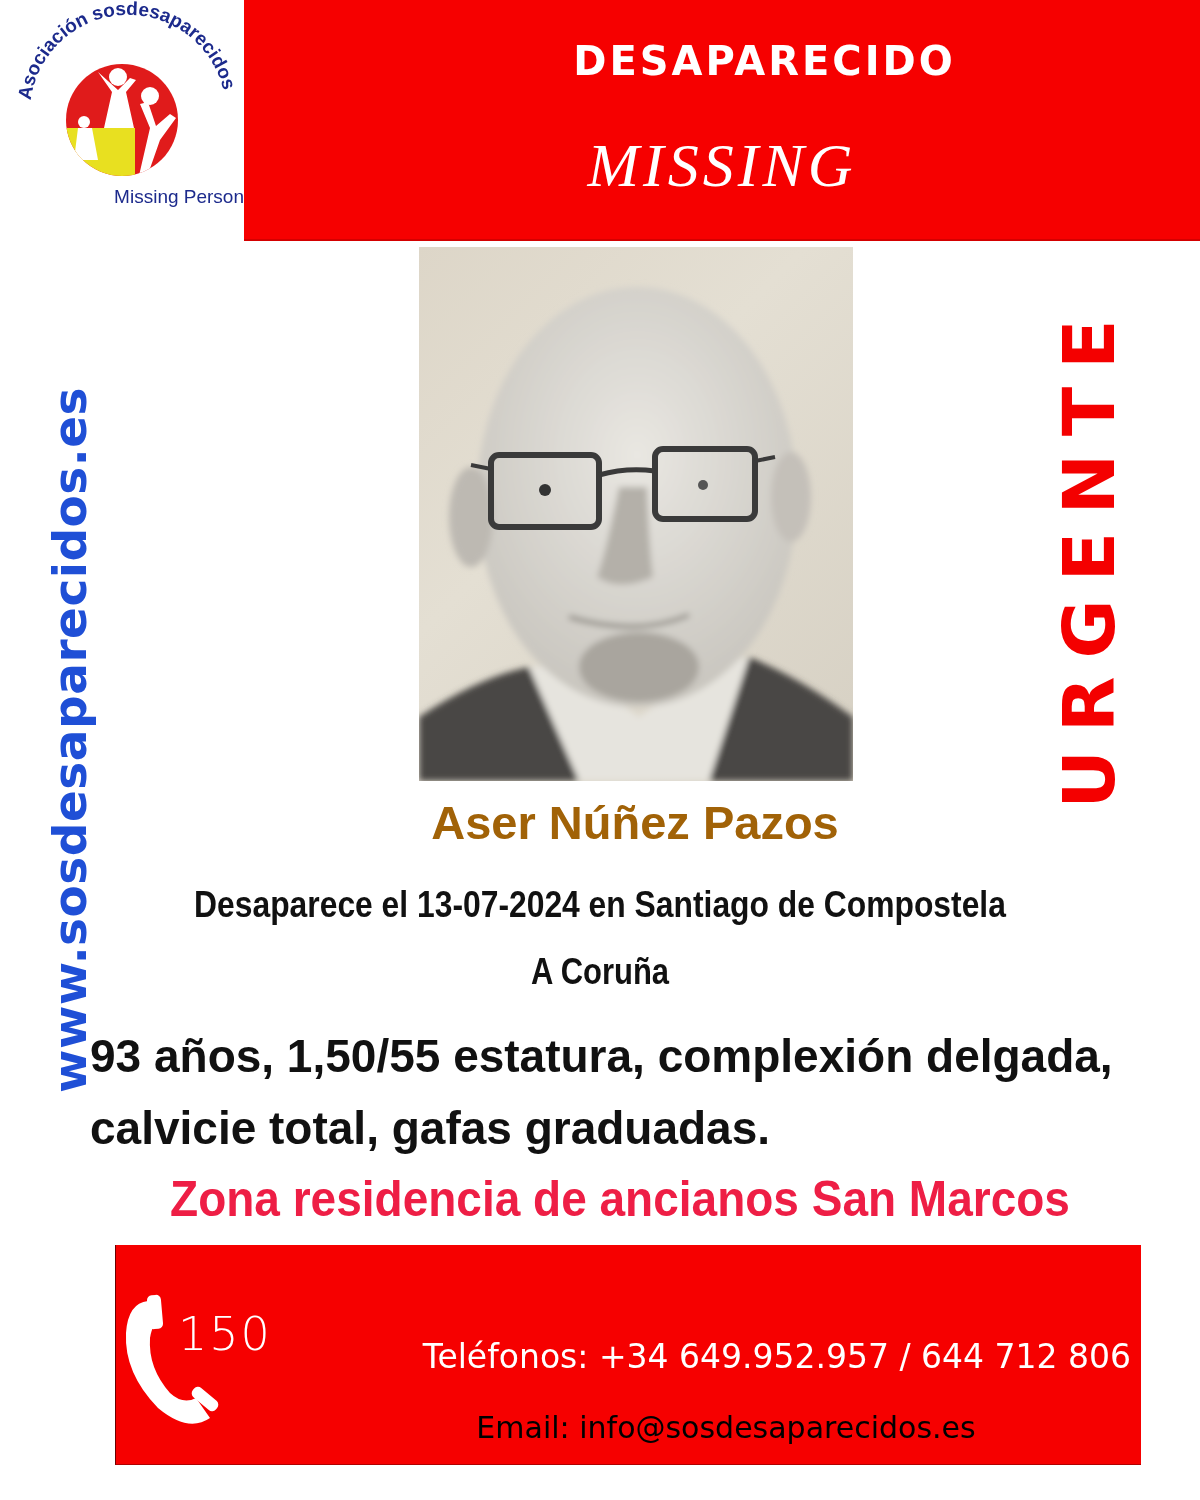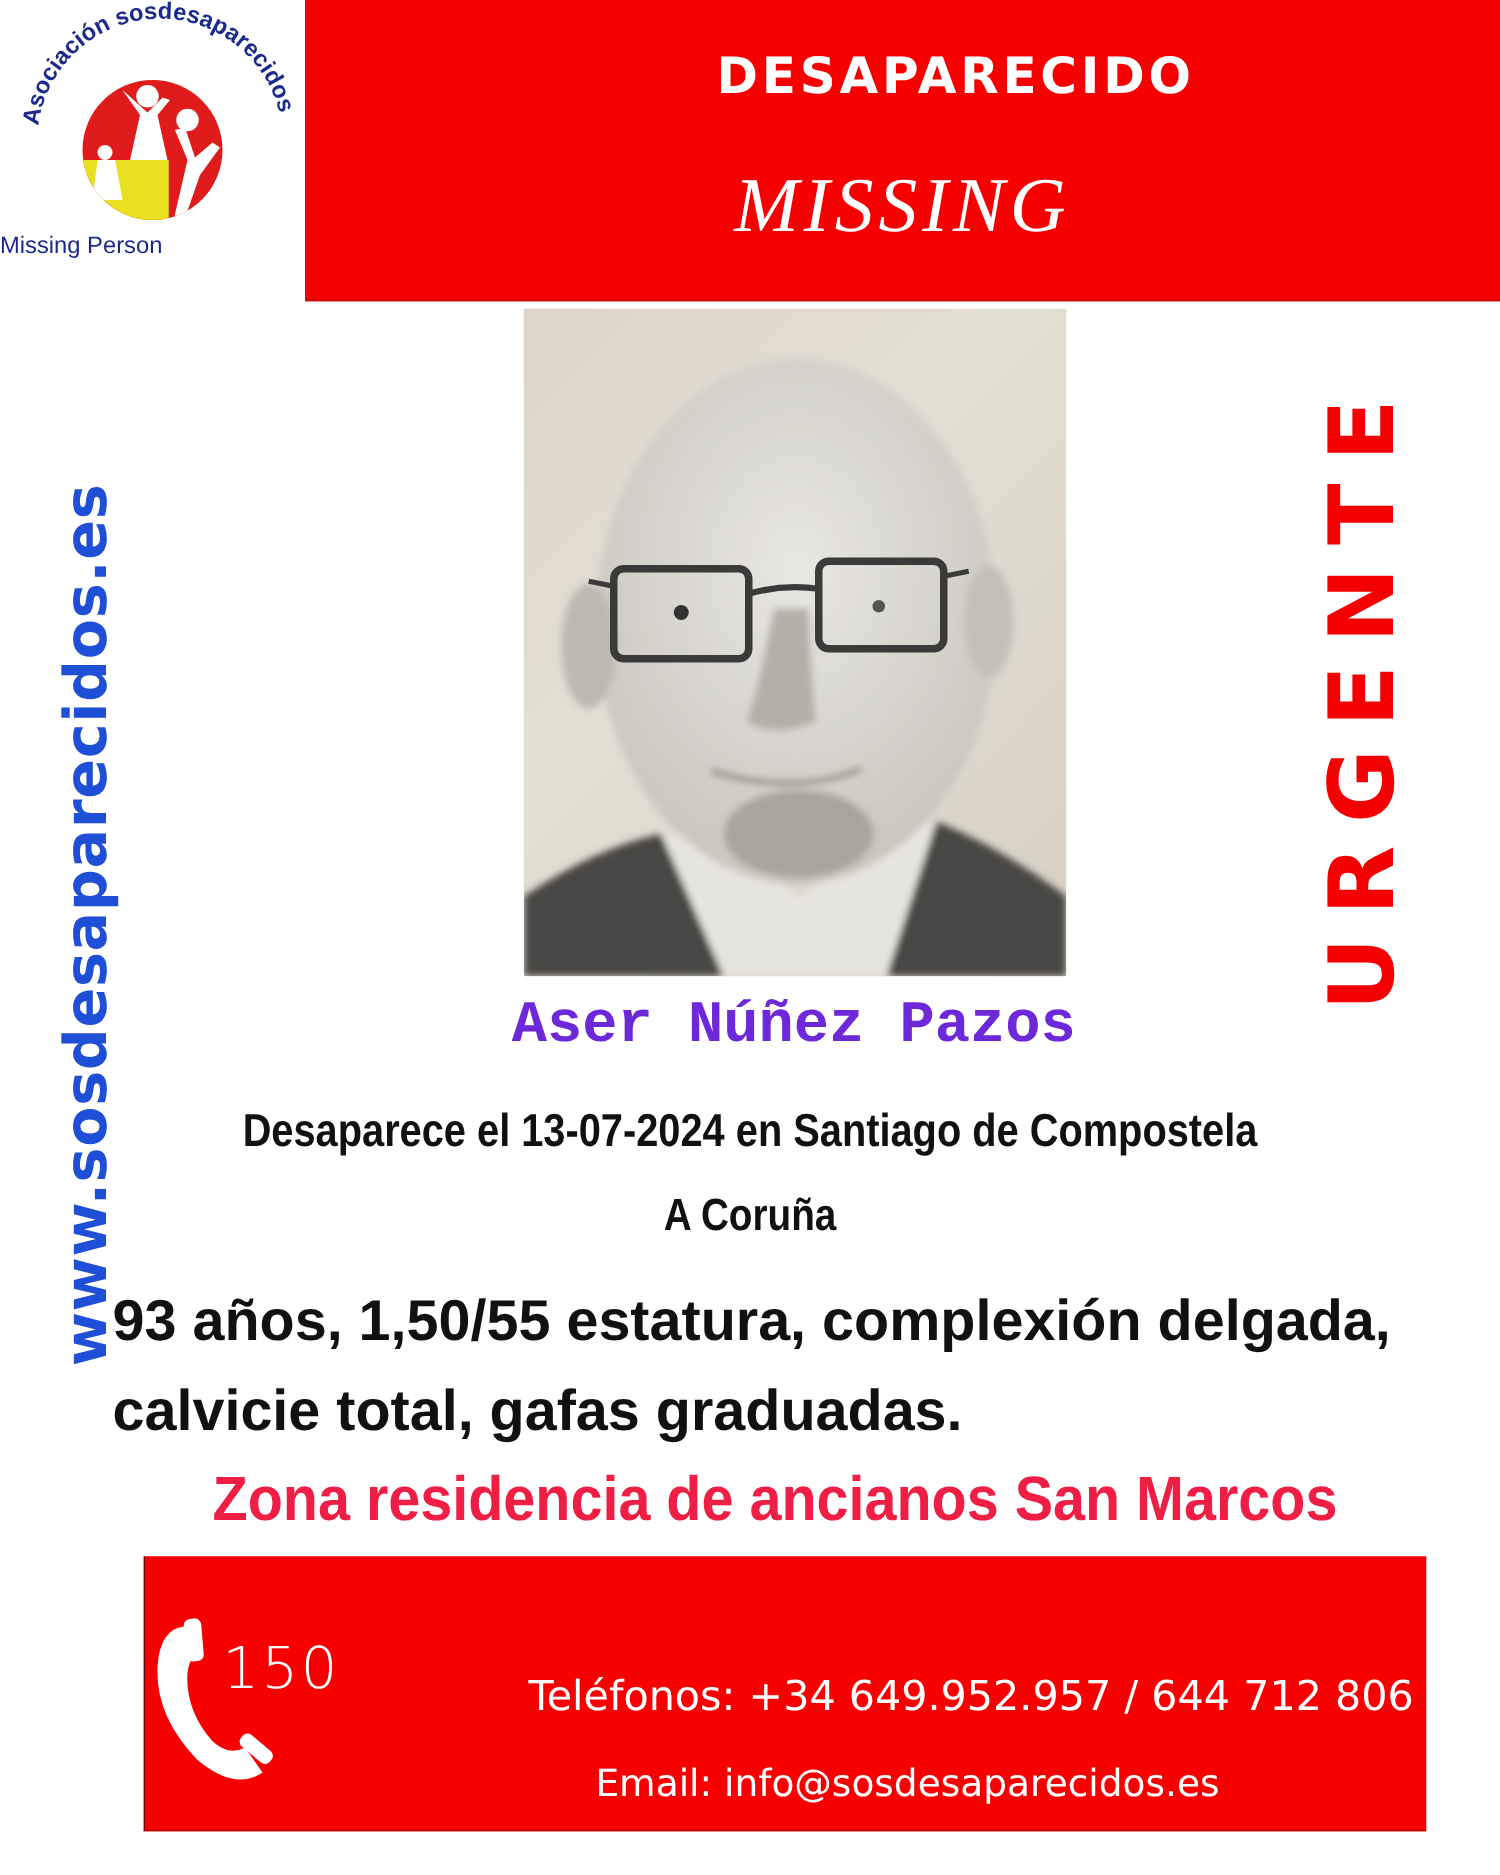--- a/index.html
+++ b/index.html
@@ -1,60 +1,60 @@
 <!DOCTYPE html>
 <html><head>
   <meta charset="utf-8">
   <style>
     * { margin: 0; padding: 0; box-sizing: border-box; }
     html, body { width: 1200px; height: 1500px; background: #ffffff; overflow: hidden; }
     body { position: relative; font-family: "Liberation Sans", sans-serif; }
 
     .logo { position: absolute; left: 0; top: 0; width: 244px; height: 241px; background: #fff; }
     .logo svg { position: absolute; left: 0; top: 0; }
-    .logo-caption { position: absolute; left: 0; width: 244px; top: 186px; text-align: left;
+    .logo-caption { position: absolute; left: 0; width: 244px; top: 186px; text-align: right;
       color: #1c2a8c; font-family: "Liberation Sans Narrow", "Liberation Sans", sans-serif; font-size: 19px; }
 
     .header { position: absolute; left: 244px; top: 0; width: 956px; height: 241px; background: #f60000;
       border-bottom: 2px solid #d40000; }
     .header-title { position: absolute; left: 0; width: 1041px; top: 38px; text-align: center; color: #fff;
       font-family: "DejaVu Sans", sans-serif; font-weight: bold; font-size: 40px; letter-spacing: 3px; }
     .header-sub { position: absolute; left: 0; width: 956px; top: 130px; text-align: center; color: #fff;
       font-family: Liberation Serif, serif; font-style: italic; font-size: 62px; letter-spacing: 4px; }
 
     .side-url { position: absolute; left: 42px; top: 1205px; transform-origin: 0 0; transform: rotate(-90deg);
       color: #1f4fd6; font-family: "DejaVu Sans", sans-serif; font-weight: bold; font-size: 47px;
       white-space: nowrap; width: 930px; text-align: center; letter-spacing: 0.5px; }
 
     .urgente { position: absolute; left: 1047px; top: 840px; transform-origin: 0 0; transform: rotate(-90deg);
       color: #f40000; font-family: "DejaVu Sans", sans-serif; font-weight: bold; font-size: 72px;
       letter-spacing: 18px; white-space: nowrap; width: 570px; text-align: center; }
 
     .photo { position: absolute; left: 419px; top: 247px; width: 434px; height: 534px;
       background: linear-gradient(135deg, #ddd6c8 0%, #e4dfd3 40%, #d6d0c3 100%); overflow: hidden; }
 
-    .name { position: absolute; left: 250px; width: 770px; top: 795px; text-align: center; color: #6d28d9;
-      font-family: Liberation Mono, monospace; font-weight: bold; font-size: 47px; }
+    .name { position: absolute; left: 250px; width: 770px; top: 795px; text-align: center; color: #a16207;
+      font-family: Liberation Sans, sans-serif; font-weight: bold; font-size: 47px; }
     .line1 { position: absolute; left: 120px; width: 960px; top: 884px; text-align: center; color: #111;
       font-family: "Liberation Sans Narrow", "Liberation Sans", sans-serif; font-weight: bold; font-size: 37px;
       transform: scaleX(0.86); }
     .line2 { position: absolute; left: 300px; width: 600px; top: 951px; text-align: center; color: #111;
       font-family: "Liberation Sans", sans-serif; font-weight: bold; font-size: 36px; transform: scaleX(0.86); }
     .desc { position: absolute; left: 90px; width: 1050px; top: 1020px; text-align: left; color: #111;
       font-family: "Liberation Sans", sans-serif; font-weight: bold; font-size: 46px; line-height: 72px; }
     .zone { position: absolute; left: 80px; width: 1080px; top: 1170px; text-align: center; color: #ee1e45;
       font-family: "Liberation Sans", sans-serif; font-weight: bold; font-size: 50px; transform: scaleX(0.92); }
 
     .contact { position: absolute; left: 115px; top: 1245px; width: 1026px; height: 220px; background: #f60000;
       border-left: 1px solid #6b0000; border-bottom: 1px solid #b00000; }
     .contact-title { position: absolute; left: 200px; width: 800px; top: 10px; text-align: center; color: #fff;
       font-family: "DejaVu Sans", sans-serif; font-size: 40px; letter-spacing: 0.5px; }
     .contact-phones { position: absolute; left: 195px; width: 820px; top: 92px; text-align: right; color: #fff;
       font-family: "DejaVu Sans", sans-serif; font-size: 33px; }
-    .contact-email { position: absolute; left: 230px; width: 760px; top: 165px; text-align: center; color: #ffffff;
+    .contact-email { position: absolute; left: 230px; width: 760px; top: 165px; text-align: center; color: #000000;
       font-family: "DejaVu Sans", sans-serif; font-size: 30px; }
     .phone-icon { position: absolute; left: 2px; top: 48px; }
     .emergency { position: absolute; left: 62px; top: 62px; color: #fff; font-family: "DejaVu Sans", sans-serif;
       font-size: 46px; font-weight: 300; letter-spacing: 2px; }
   </style>
 </head>
 <body>
 
 <div class="logo">
   <svg width="244" height="241" viewBox="0 0 244 241">

